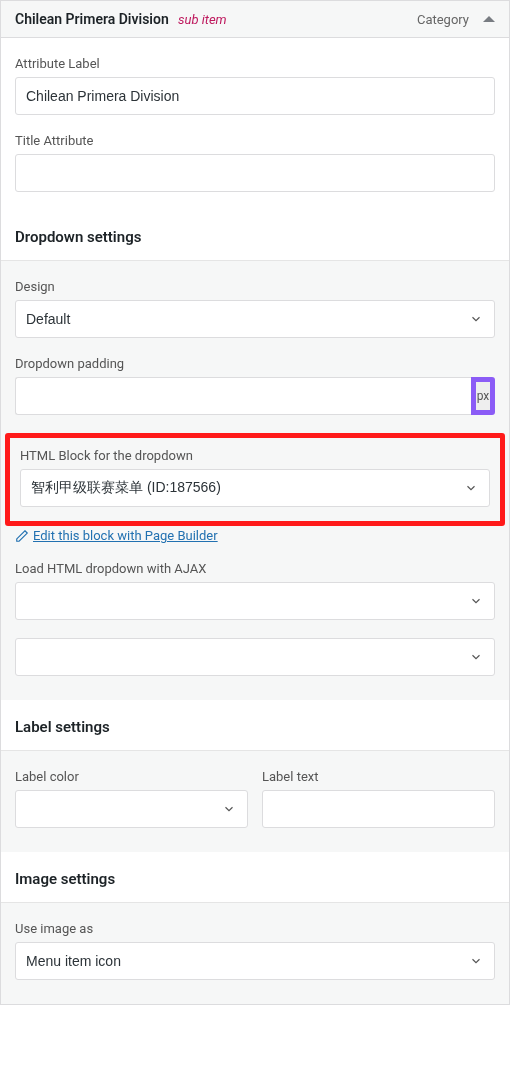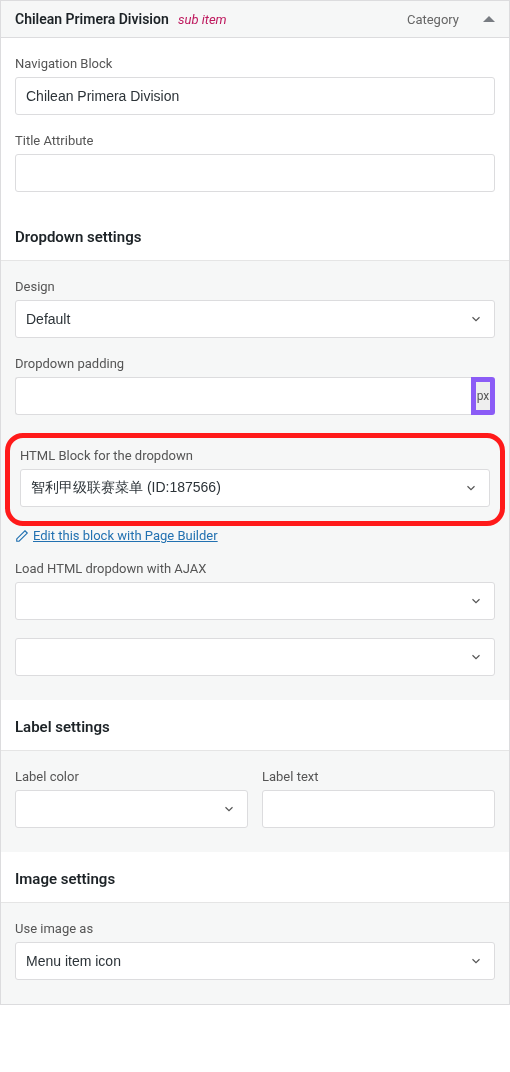--- a/index.html
+++ b/index.html
@@ -31,21 +31,21 @@
   .panel-sub {
     font-size: 13px;
     font-style: italic;
     color: #be185d;
     margin-left: 6px;
     font-weight: 400;
   }
   .panel-right {
     display: flex;
     align-items: center;
-    gap: 24px;
+    gap: 14px;
     color: #666;
     font-size: 13px;
   }
   .collapse-icon {
     width: 0; height: 0;
     border-left: 6px solid transparent;
     border-right: 6px solid transparent;
     border-bottom: 6px solid #787c82;
   }
   .panel-body {
@@ -117,21 +117,21 @@
     height: 38px;
     border: 5px solid #8b5cf6;
     background: #eeeeee;
     color: #555;
     font-size: 12px;
     border-top-right-radius: 3px;
     border-bottom-right-radius: 3px;
   }
   .highlight-box {
     border: 5px solid #ff1a1a;
-    border-radius: 18px;
+    border-radius: 3px;
     padding: 10px 10px 14px 10px;
     margin: 0 -10px 2px -10px;
   }
   .highlight-box .select-wrap { margin-bottom: 0; }
   .edit-link {
     display: inline-flex;
     align-items: center;
     gap: 4px;
     color: #2271b1;
     text-decoration: underline;
@@ -158,21 +158,21 @@
       <span class="panel-sub">sub item</span>
     </div>
     <div class="panel-right">
       <span>Category</span>
       <span class="collapse-icon"></span>
     </div>
   </div>
 
   <div class="panel-body">
 
-    <label class="field-label">Navigation Block</label>
+    <label class="field-label">Attribute Label</label>
     <input class="text-input" type="text" value="Chilean Primera Division" style="">
 
     <label class="field-label">Title Attribute</label>
     <input class="text-input" type="text" value="" style="">
 
     <div class="section-head">Dropdown settings</div>
     <div class="hr"></div>
 
     <div class="sub-panel">
 

